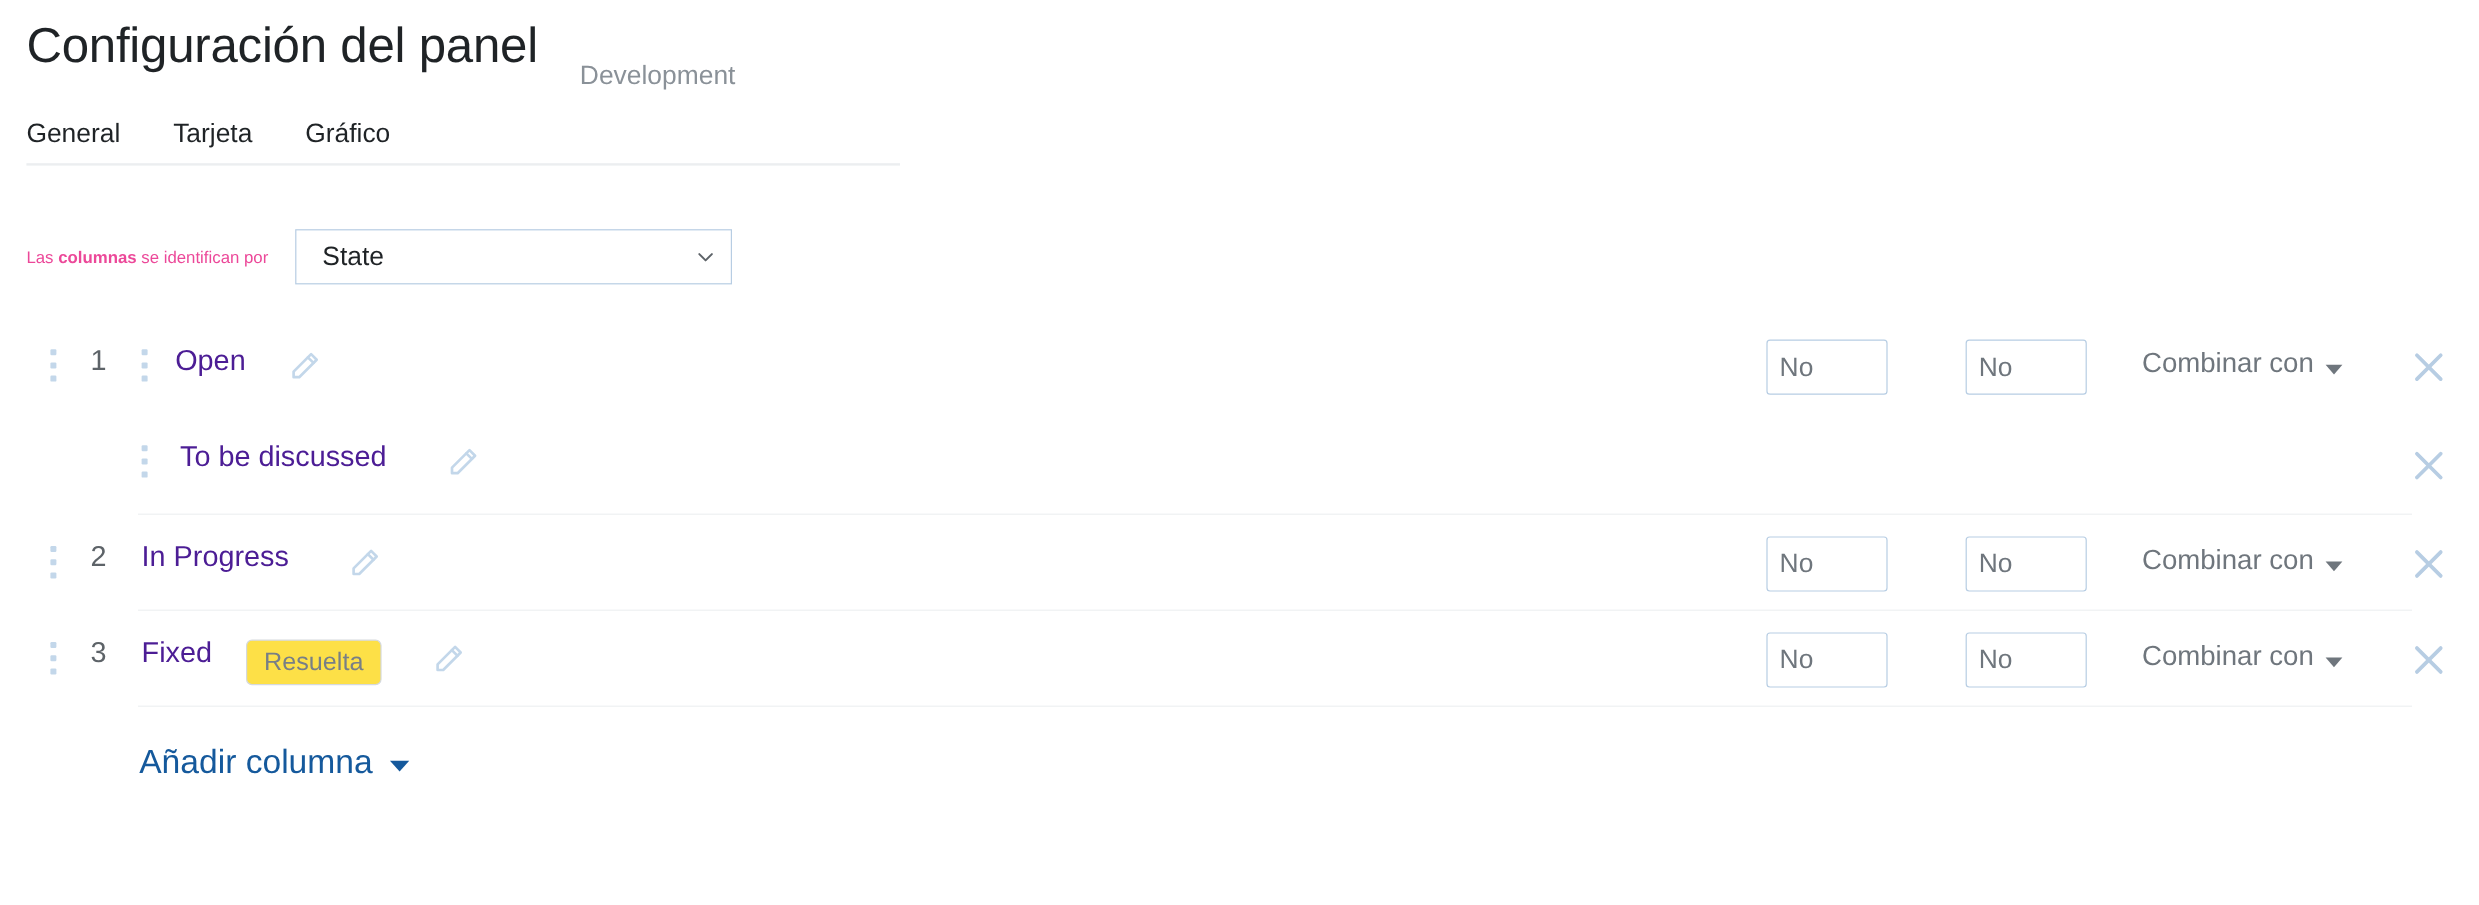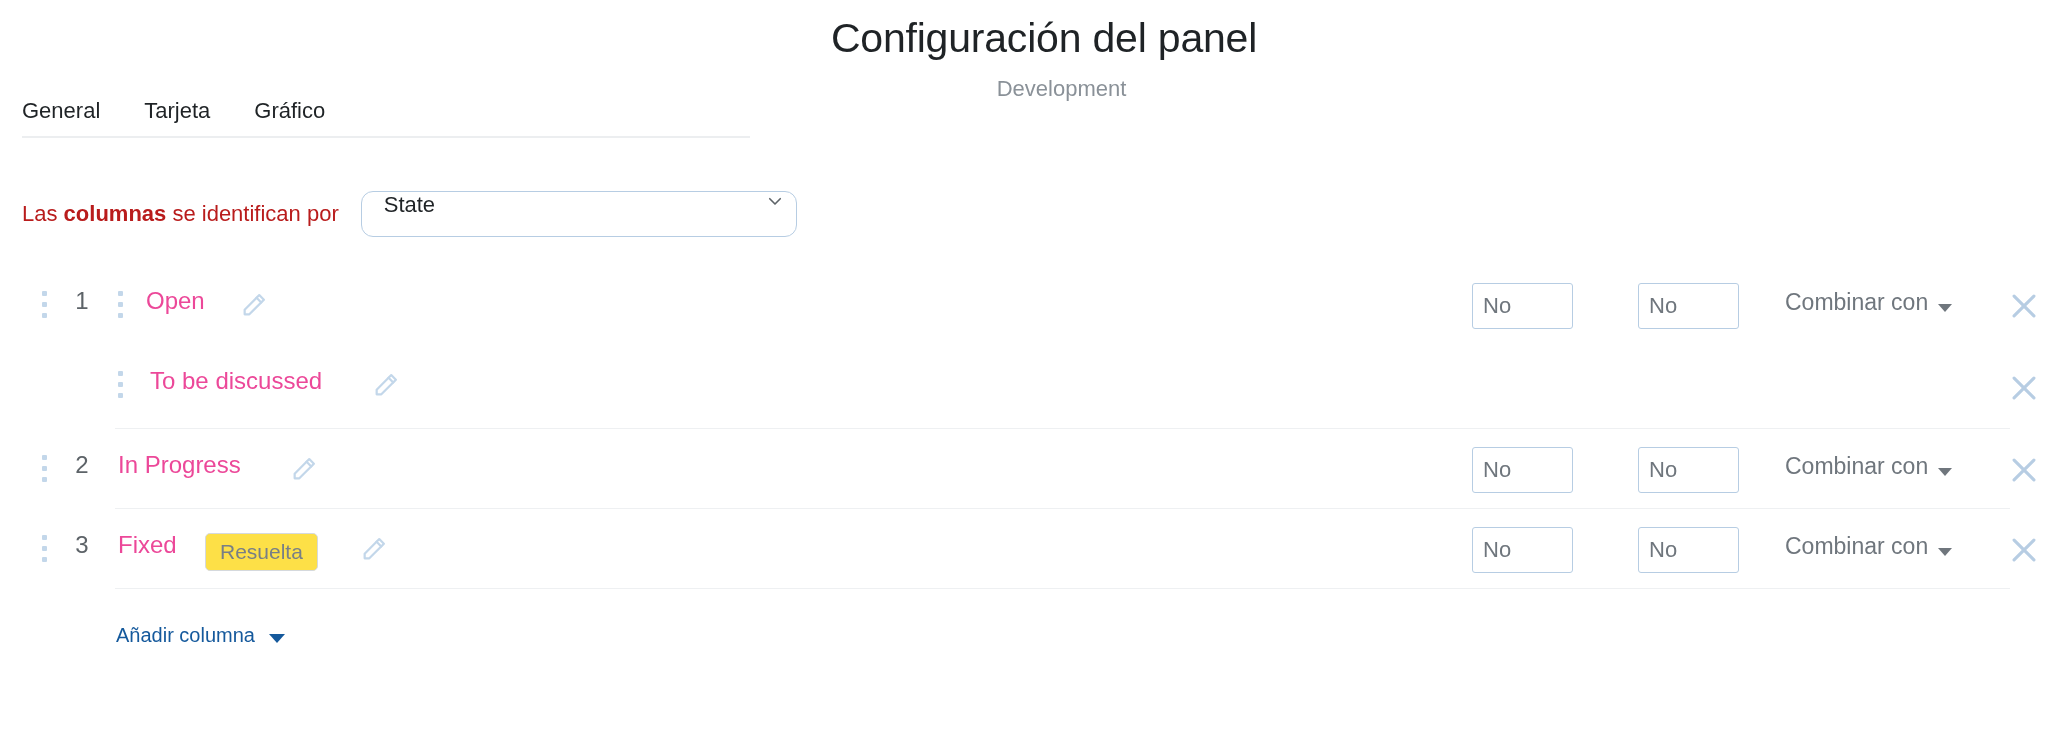--- a/index.html
+++ b/index.html
@@ -13,24 +13,23 @@
     height: 754px;
     font-family: "Liberation Sans", sans-serif;
     color: #1e252b;
     overflow: hidden;
     position: relative;
   }
 
   
   .page-header {
     display: flex;
-    align-items: center;
+    align-items: flex-end;
     padding: 0 0 0 22px;
     height: 76px;
-    flex-direction: column;
   }
   .page-title {
     font-size: 41px;
     font-weight: 400;
     letter-spacing: -0.2px;
     color: #1f2326;
     line-height: 76px;
     margin: 0;
     white-space: nowrap;
   }
@@ -86,33 +85,34 @@
 
   
   .identify-row {
     display: flex;
     align-items: center;
     padding-left: 22px;
     margin-top: 53px;
     height: 46px;
   }
   .identify-label {
-    font-size: 22px;
-    color: #b91c1c;
+    font-size: 14px;
+    color: #ec4899;
     white-space: nowrap;
   }
   .identify-label b { font-weight: bold; }
   .select-box {
     margin-left: 22px;
-    width: 436px;
+    width: 364px;
     height: 46px;
     border: 1px solid #b7cde3;
-    border-radius: 12px;
+    border-radius: 0;
     background: #ffffff;
     display: flex;
+    align-items: center;
     padding: 0 12px 0 22px;
     cursor: pointer;
     position: relative;
   }
   .select-value {
     font-size: 22px;
     color: #1f2326;
     flex: 1;
     white-space: nowrap;
   }
@@ -183,21 +183,21 @@
     color: #5d6368;
     width: 24px;
     text-align: center;
   }
 
   .row-name {
     position: absolute;
     left: 146px;
     top: 22px;
     font-size: 24px;
-    color: #ec4899;
+    color: #4c1d95;
     white-space: nowrap;
   }
   .row.sub .row-name { left: 150px; }
 
   .badge {
     position: absolute;
     top: 24px;
     border: 1px solid #d5d9dd;
     border-radius: 5px;
     padding: 5px 14px;
@@ -271,21 +271,21 @@
   
   .add-column {
     position: relative;
     margin-top: 26px;
     padding-left: 116px;
     display: flex;
     align-items: center;
     height: 40px;
   }
   .add-column-label {
-    font-size: 20px;
+    font-size: 28px;
     color: #15599c;
     cursor: pointer;
     white-space: nowrap;
   }
   .add-caret {
     margin-left: 14px;
     width: 0; height: 0;
     border-left: 8px solid transparent;
     border-right: 8px solid transparent;
     border-top: 9px solid #15599c;

